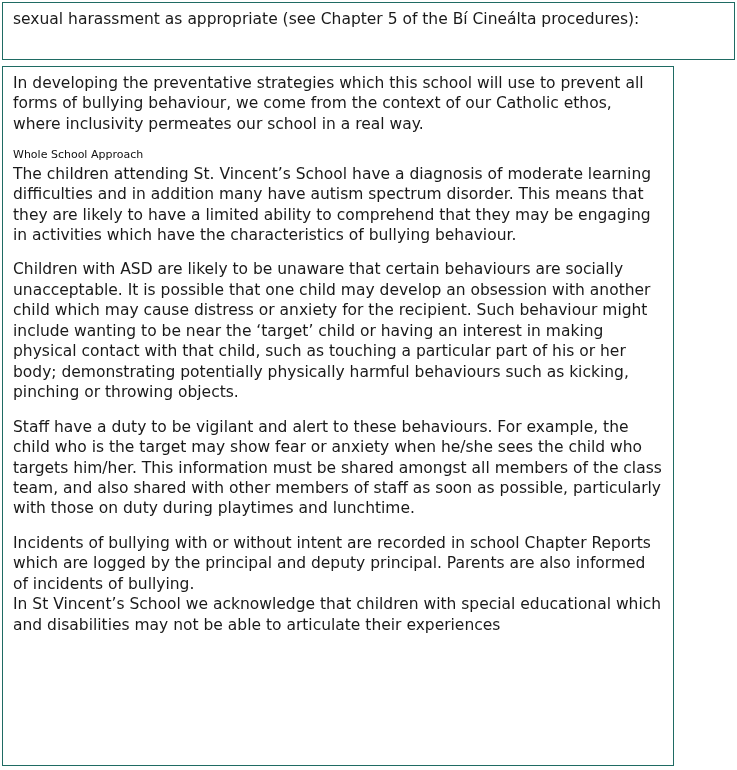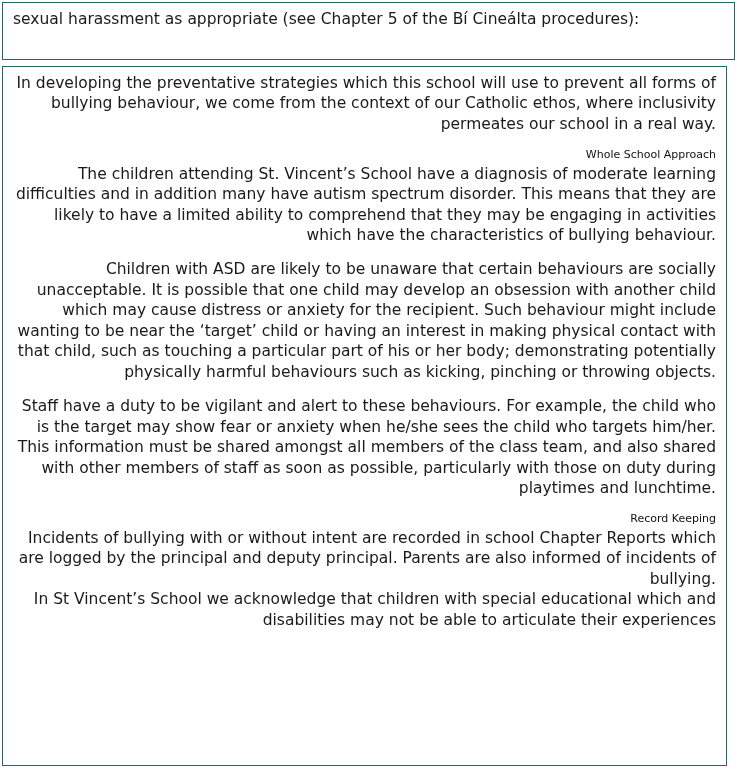--- a/index.html
+++ b/index.html
@@ -19,36 +19,35 @@
     width: 737px;
     height: 770px;
     box-sizing: border-box;
   }
   
   .cell {
     box-sizing: border-box;
     border: 1px solid #1f6b63;
     background: #ffffff;
     padding: 6px 10px 12px 10px;
-    text-align: right;
   }
   .cell-top {
     position: absolute;
     left: 2px;
     top: 2px;
     width: 733px;
     height: 58px;
     display: flex;
     align-items: flex-start;
   }
   .cell-main {
     position: absolute;
     left: 2px;
     top: 66px;
-    width: 725px;
+    width: 672px;
     height: 700px;
     overflow: hidden;
   }
   p {
     margin: 0;
     font-size: 15.5px;
     line-height: 1.32;
     color: #1a1a1a;
   }
   .para {
@@ -76,19 +75,18 @@
 
   <div class="cell cell-main">
 
     <p class="para">In developing the preventative strategies which this school will use to prevent all forms of bullying behaviour, we come from the context of our Catholic ethos, where inclusivity permeates our school in a real way.</p>
 
     <h2 class="heading">Whole School Approach</h2>
     <p class="para">The children attending St. Vincent’s School have a diagnosis of moderate learning difficulties and in addition many have autism spectrum disorder. This means that they are likely to have a limited ability to comprehend that they may be engaging in activities which have the characteristics of bullying behaviour.</p>
     <p class="para"> Children with ASD are likely to be unaware that certain behaviours are socially unacceptable. It is possible that one child may develop an obsession with another child which may cause distress or anxiety for the recipient. Such behaviour might include wanting to be near the ‘target’ child or having an interest in making physical contact with that child, such as touching a particular part of his or her body; demonstrating potentially physically harmful behaviours such as kicking, pinching or throwing objects.</p>
     <p class="para">Staff have a duty to be vigilant and alert to these behaviours. For example, the child who is the target may show fear or anxiety when he/she sees the child who targets him/her. This information must be shared amongst all members of the class team, and also shared with other members of staff as soon as possible, particularly with those on duty during playtimes and lunchtime.</p>
 
-    <h2 class="heading">Record Keeping</h2>
     <p class="para tight">Incidents of bullying with or without intent are recorded in school Chapter Reports which are logged by the principal and deputy principal. Parents are also informed of incidents of bullying.</p>
     <p class="para tight">In St Vincent’s School we acknowledge that children with special educational which and disabilities may not be able to articulate their experiences</p>
 
   </div>
 
 </div>
 
 </body></html>

